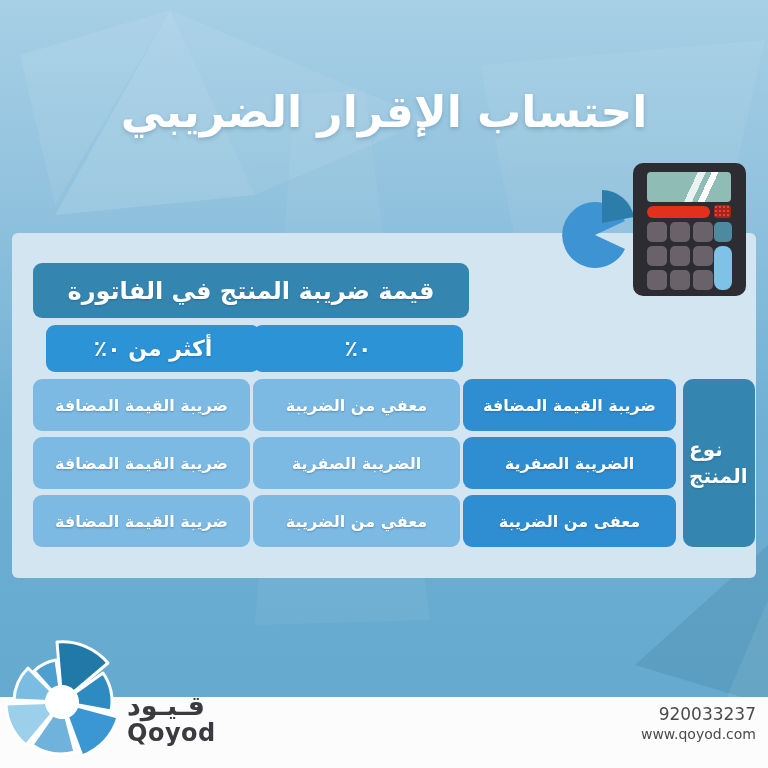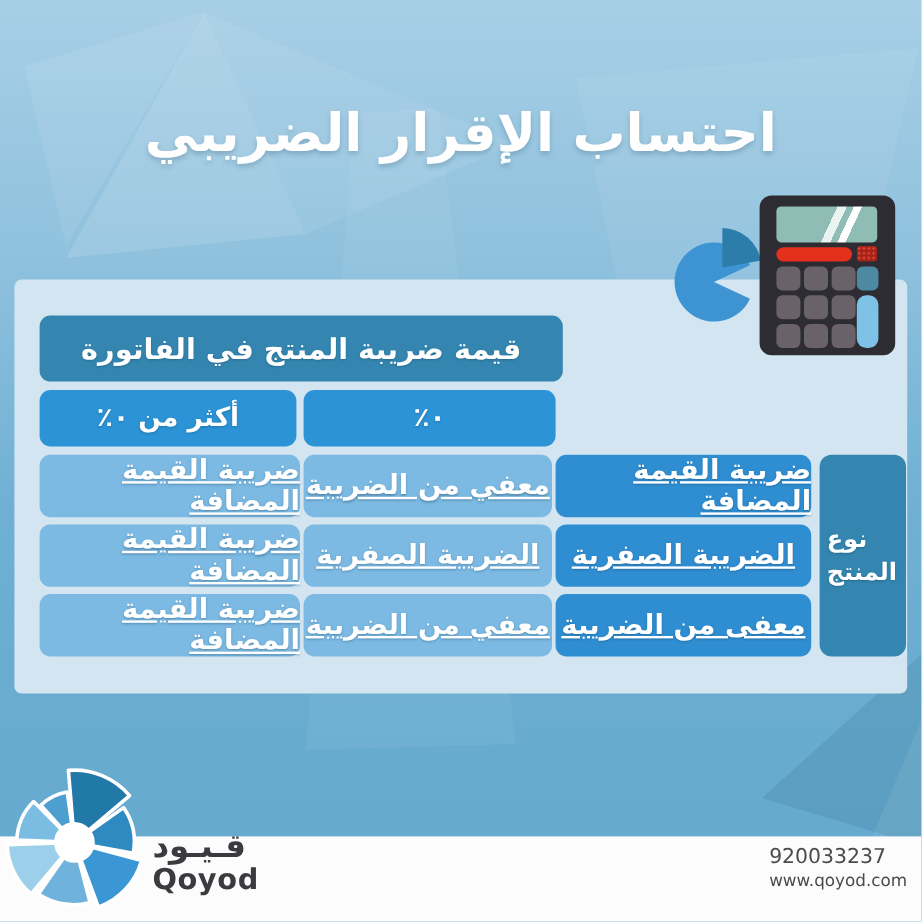--- a/index.html
+++ b/index.html
@@ -22,23 +22,23 @@
     left:12px;top:233px;width:744px;height:345px;z-index:1;
     background:#d3e5f0;border-radius:6px;
   }
   .cell{
     z-index:2;display:flex;align-items:center;justify-content:center;
     color:#fff;font-weight:bold;border-radius:9px;
     text-shadow:0 1px 2px rgba(20,60,90,.35);
   }
   .th-main{left:33px;top:263px;width:436px;height:55px;background:#3486b0;font-size:24px;text-align:center;}
   .th-col{background:#2c93d7;font-size:22px;height:47px;top:325px;}
-  .th-more{left:33px;width:214px;}
+  .th-more{left:46px;width:214px;}
   .th-zero{left:253px;width:210px;}
-  .row-cell{height:52px;font-size:23px;text-decoration:underline;}
+  .row-cell{height:52px;font-size:16px;}
   .c-type{left:463px;width:213px;background:#2f8ed2;}
   .c-light{background:#7cbae3;}
   .c-zero{left:253px;width:207px;}
   .c-more{left:33px;width:217px;}
   .r0{top:379px;} .r1{top:437px;} .r2{top:495px;}
   .side-label{
     left:683px;top:379px;width:72px;height:168px;z-index:2;
     background:#3486b0;border-radius:10px;font-size:20px;line-height:1.35;
     text-align:left;padding:0 6px;box-sizing:border-box;
   }
@@ -53,21 +53,21 @@
     left:81px;top:42px;width:17px;height:13px;border-radius:3px;background:#a8231a;
     background-image:radial-gradient(#e04a35 1px,transparent 1px);background-size:4px 4px;
   }
   .key{width:20px;height:20px;background:#6a6269;border-radius:5px;}
   .key-teal{left:81px;top:59px;width:18px;height:20px;background:#4e89a2;border-radius:5px;}
   .key-tall{left:81px;top:83px;width:18px;height:44px;background:#7ec2e8;border-radius:8px;}
   
   .white-strip{left:0;top:697px;width:768px;height:71px;background:#fcfcfd;z-index:3;}
   .brand-ar{left:127px;top:692px;z-index:5;color:#3b3a3e;font-size:27px;font-weight:bold;line-height:1;}
   .brand-en{left:127px;top:721px;z-index:5;color:#3b3a3e;font-size:24px;font-weight:600;letter-spacing:.5px;line-height:1;}
-  .contact{right:12px;left:auto;top:703px;z-index:5;text-align:left;direction:ltr;color:#4b4b4d;}
+  .contact{right:12px;left:auto;top:703px;z-index:5;text-align:right;direction:ltr;color:#4b4b4d;}
   .contact .phone{font-size:17px;line-height:1.3;}
   .contact .site{font-size:14px;line-height:1.3;}
   svg{display:block;}
   .z4{z-index:4;} .z5{z-index:5;}
 </style>
 </head>
 <body>
 
 <div class="canvas">
 

